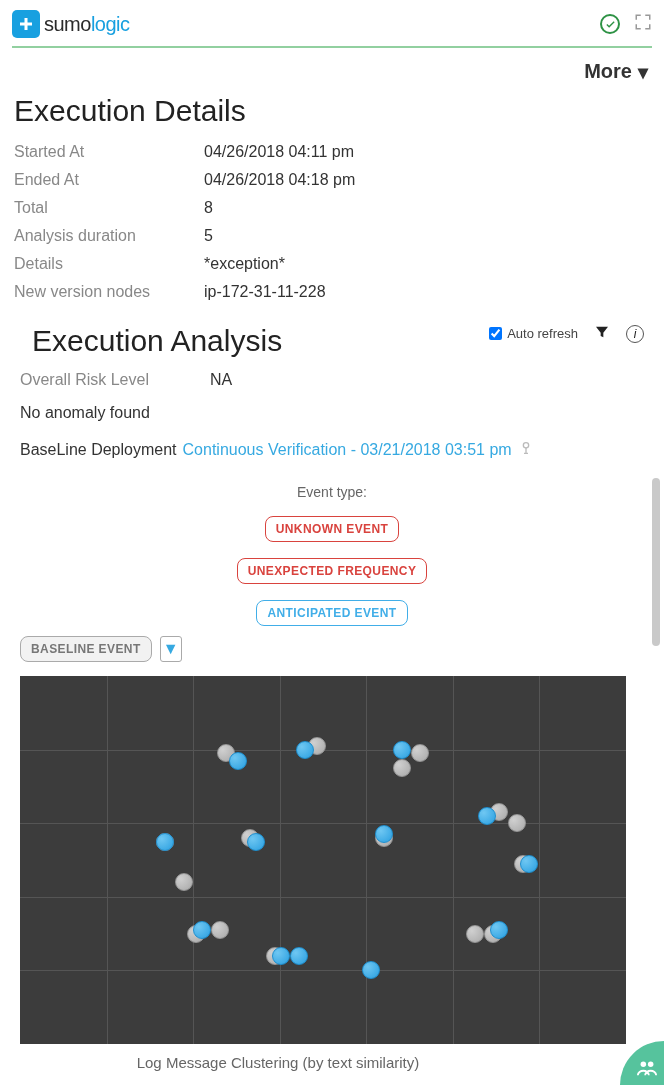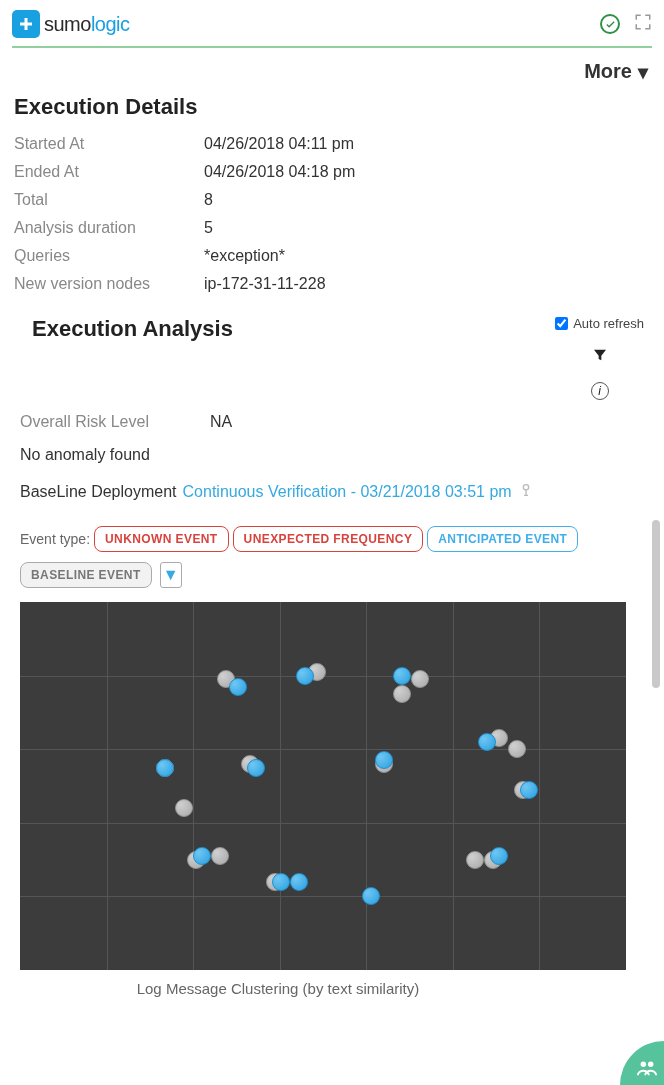--- a/index.html
+++ b/index.html
@@ -54,22 +54,22 @@
     justify-content: flex-end;
     padding: 12px 16px 0 16px;
     font-size: 20px;
     font-weight: 600;
   }
   .more-caret { margin-left: 6px; }
   .section {
     padding: 10px 14px 4px 14px;
   }
   .section-title {
-    font-size: 22px;
-    font-weight: 700;
+    font-size: 30px;
+    font-weight: 400;
     color: #222;
     margin-bottom: 10px;
   }
   .kv-row {
     display: flex;
     padding: 5px 0;
     font-size: 16px;
   }
   .kv-label {
     width: 190px;
@@ -83,21 +83,20 @@
     padding: 14px 20px 6px 20px;
     margin-left: 12px;
   }
   .analysis-header .section-title { margin-bottom: 0; }
   .analysis-controls {
     display: flex;
     align-items: center;
     gap: 16px;
     font-size: 13px;
     color: #444;
-    flex-direction: column;
   }
   .auto-refresh { display: flex; align-items: center; gap: 5px; }
   .filter-icon, .info-icon { color: #222; }
   .info-icon {
     width: 18px; height: 18px;
     border: 1px solid #555;
     border-radius: 50%;
     display: flex; align-items: center; justify-content: center;
     font-size: 12px; font-style: italic;
   }
@@ -122,24 +121,25 @@
   .baseline-link { color: #36a9e1; cursor: pointer; }
   .pin-icon { color: #bbb; }
   .scroll-area {
     position: relative;
     padding: 0 20px;
   }
   .event-type-row {
     display: flex;
     align-items: center;
     flex-wrap: wrap;
-    gap: 4px;
+    gap: 16px;
     font-size: 14px;
     color: #666;
     padding: 6px 0;
+    flex-direction: column;
   }
   .chip {
     border: 1px solid;
     border-radius: 8px;
     padding: 5px 10px;
     font-size: 12px;
     font-weight: 600;
     letter-spacing: .4px;
     cursor: pointer;
     background: #fff;
@@ -261,21 +261,21 @@
       </div>
       <div class="kv-row">
         <div class="kv-label">Total</div>
         <div class="kv-value">8</div>
       </div>
       <div class="kv-row">
         <div class="kv-label">Analysis duration</div>
         <div class="kv-value">5</div>
       </div>
       <div class="kv-row">
-        <div class="kv-label">Queries</div>
+        <div class="kv-label">Details</div>
         <div class="kv-value">*exception*</div>
       </div>
       <div class="kv-row">
         <div class="kv-label">New version nodes</div>
         <div class="kv-value">ip-172-31-11-228</div>
       </div>
     </div>
 </div>
 
 <div class="analysis-header">

